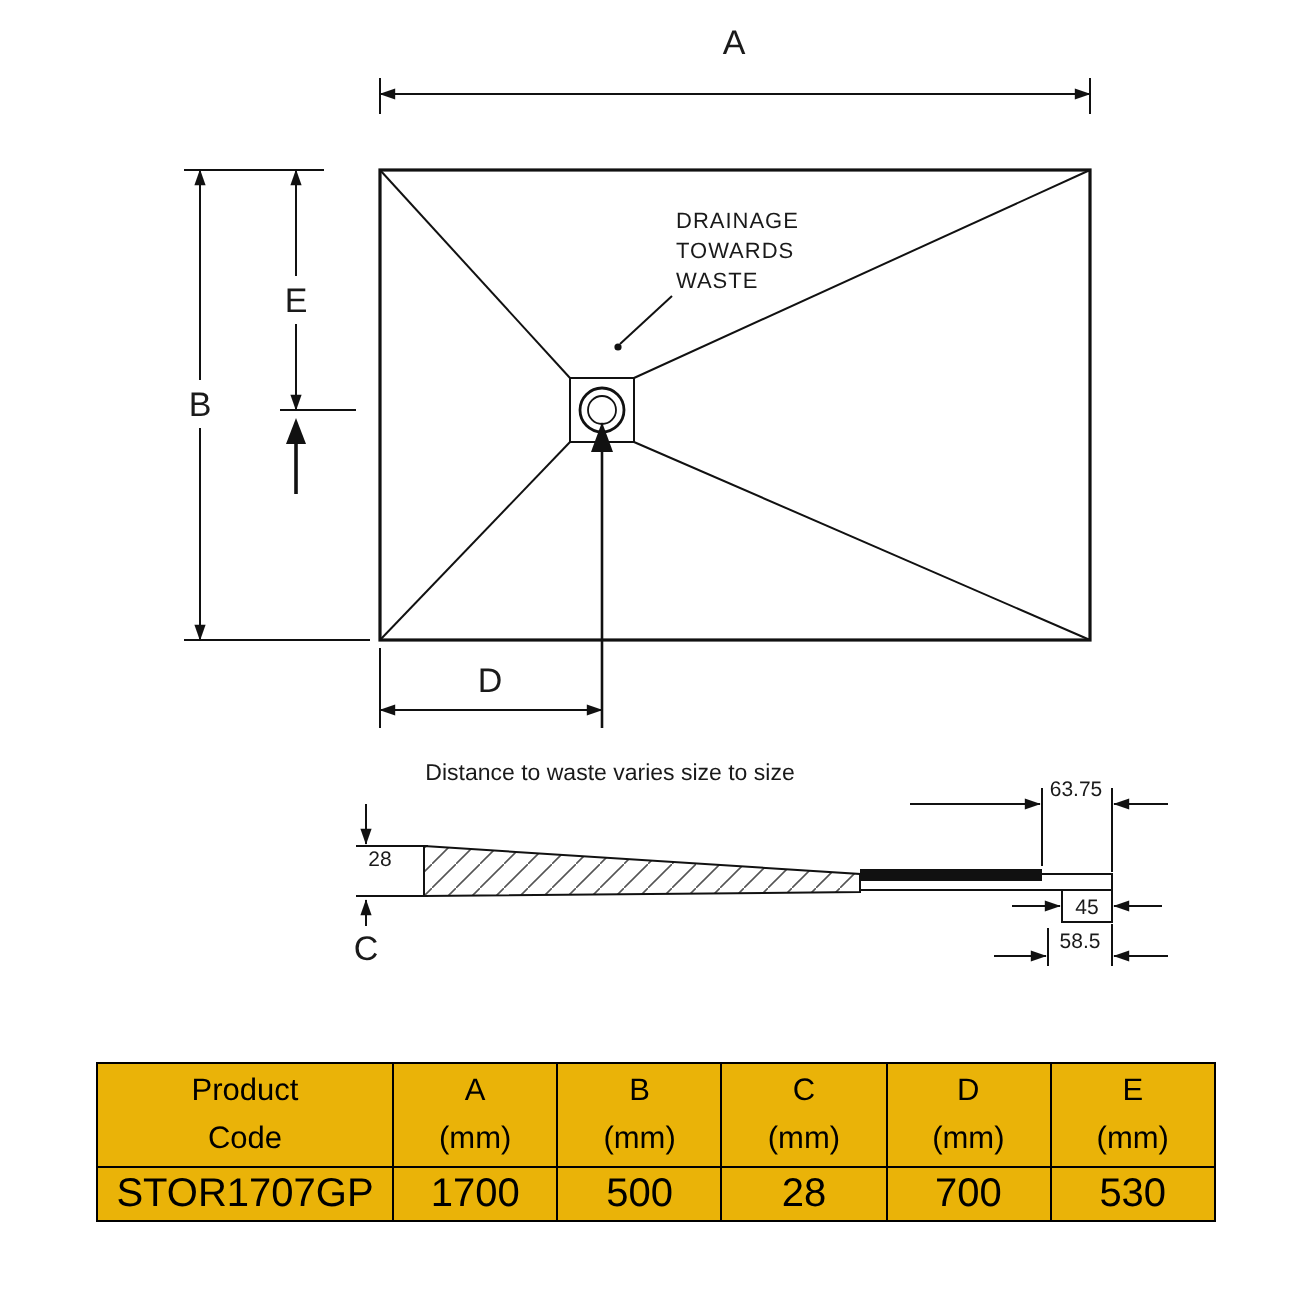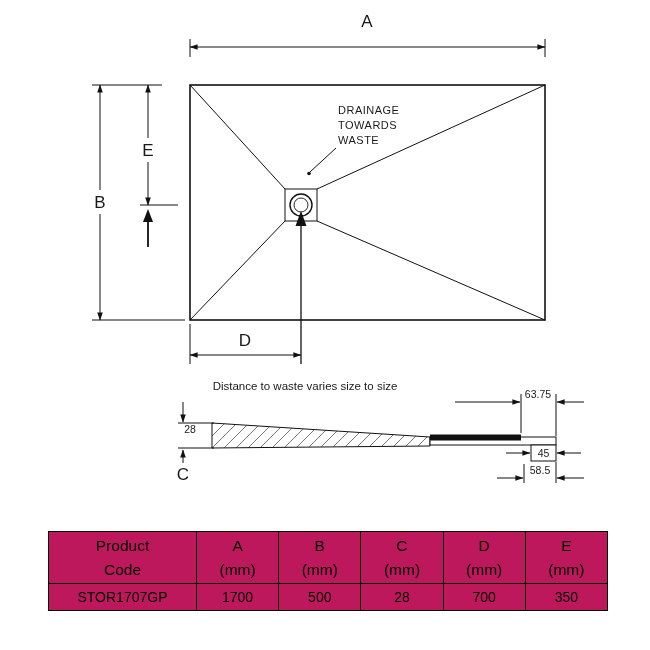--- a/index.html
+++ b/index.html
@@ -9,28 +9,28 @@
   }
   .page { position: relative; width: 650px; height: 650px; background: #fff; }
   svg.drawing { position: absolute; left: 0; top: 0; display: block; }
   svg text { font-family: "Liberation Sans", sans-serif; fill: #1a1a1a; stroke: none; }
   .big  { font-size: 17px; }
   .note { font-size: 11px; letter-spacing: 0.5px; }
   .note2{ font-size: 11.5px; }
   .dim  { font-size: 10.5px; }
   table.spec {
     position: absolute; left: 48px; top: 531px; width: 560px;
-    border-collapse: collapse; table-layout: fixed; background: #be185d;
+    border-collapse: collapse; table-layout: fixed; background: #eab308;
   }
   .spec th, .spec td {
     border: 1px solid #000; text-align: center; vertical-align: middle;
     font-weight: normal; color: #000; padding: 0;
   }
   .spec th { height: 51px; font-size: 15.5px; line-height: 24px; }
-  .spec td { height: 26px; font-size: 14px; }
+  .spec td { height: 26px; font-size: 20px; }
 </style>
 </head>
 <body>
 
 <div class="page">
 
   <svg class="drawing" width="650" height="520" viewBox="0 0 650 520">
     <defs>
       <marker id="arr" viewBox="0 0 10 10" refX="9.5" refY="5" markerWidth="10" markerHeight="8" orient="auto-start-reverse">
         <path d="M0,1.5 L10,5 L0,8.5 z" fill="#111" stroke="none"></path>
@@ -168,17 +168,17 @@
         </th>
       </tr>
     </thead>
     <tbody>
       <tr>
         <td>STOR1707GP</td>
         <td>1700</td>
         <td>500</td>
         <td>28</td>
         <td>700</td>
-        <td>350</td>
+        <td>530</td>
       </tr>
     </tbody>
   </table>
 </div>
 
 </body></html>

